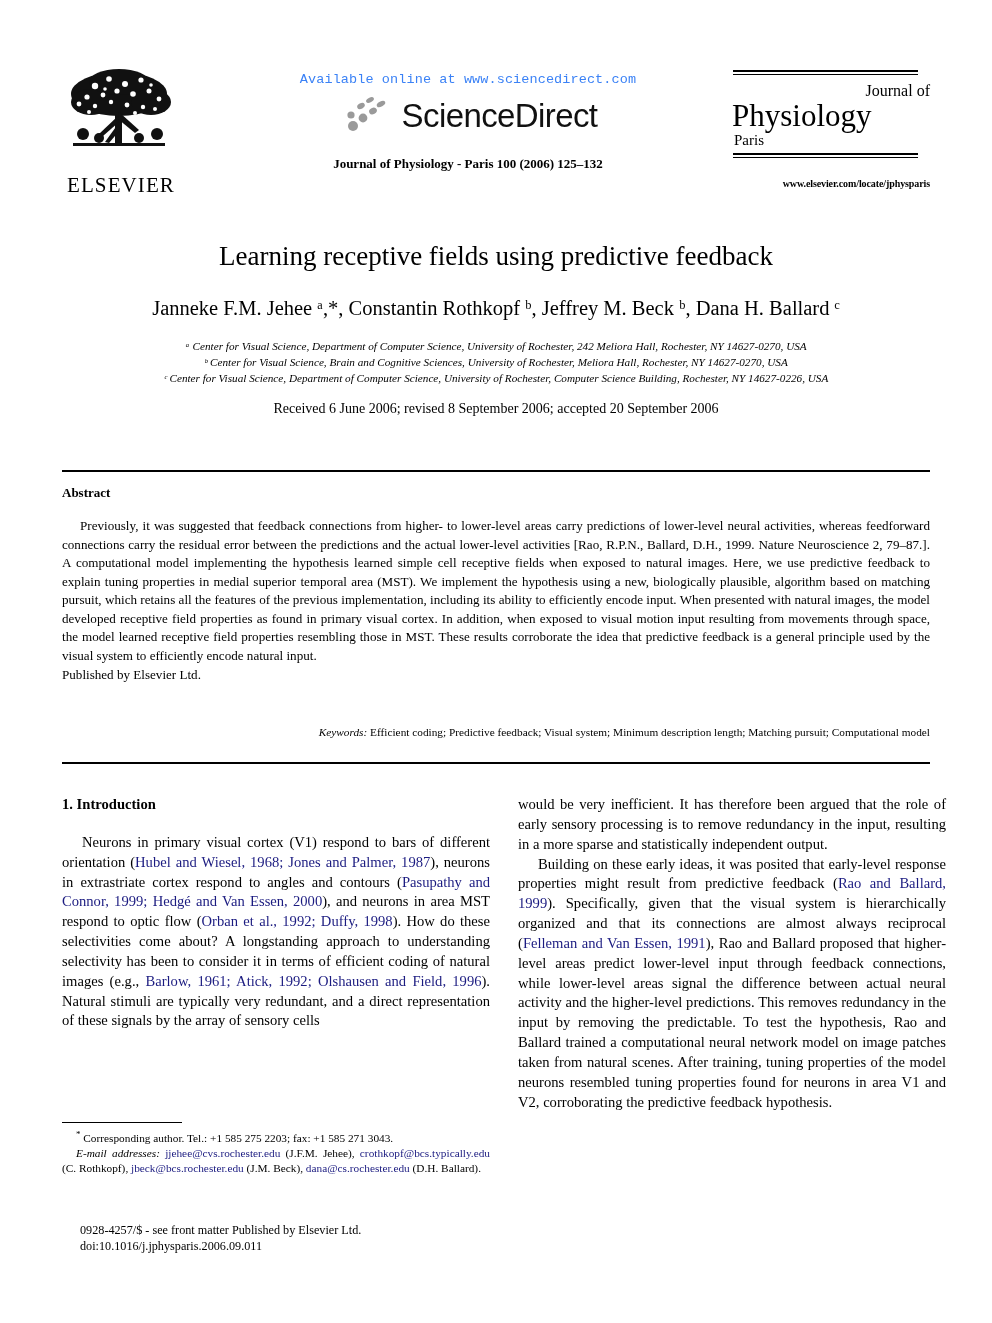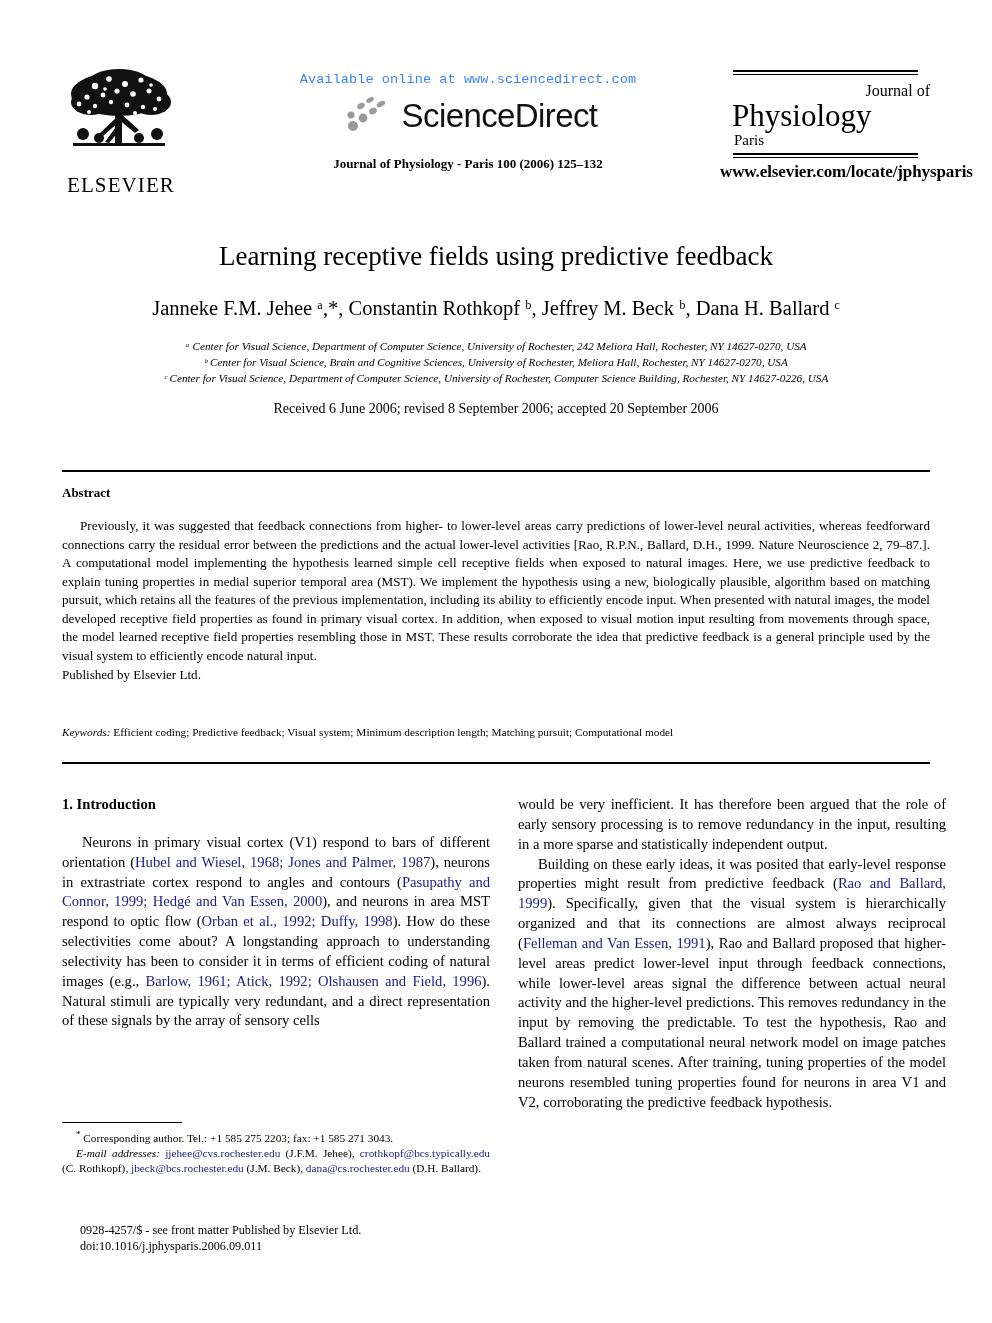--- a/index.html
+++ b/index.html
@@ -111,22 +111,22 @@
     font-family: "Liberation Serif", serif;
     font-size: 15px;
     line-height: 1.2;
     text-align: left;
     padding-left: 14px;
     margin-top: -1px;
   }
   .j-url {
     font-family: "Liberation Serif", serif;
     font-weight: bold;
-    font-size: 17px;
-    margin-top: 4px;
+    font-size: 10px;
+    margin-top: 20px;
     letter-spacing: -0.1px;
     text-align: right;
   }
 
   
   .title-block {
     position: absolute;
     left: 62px; top: 240px;
     width: 868px;
     text-align: center;
@@ -194,20 +194,21 @@
     font-size: 13.1px;
     line-height: 1.42;
     margin: 0;
   }
   .keywords {
     position: absolute;
     left: 62px; top: 726px;
     width: 868px;
     font-family: "Liberation Serif", serif;
     font-size: 11.3px;
+    text-align: right;
   }
   .keywords .kw-label { font-style: italic; }
 
   
   .col {
     position: absolute;
     top: 795px;
     width: 428px;
     font-family: "Liberation Serif", serif;
     font-size: 14.6px;

